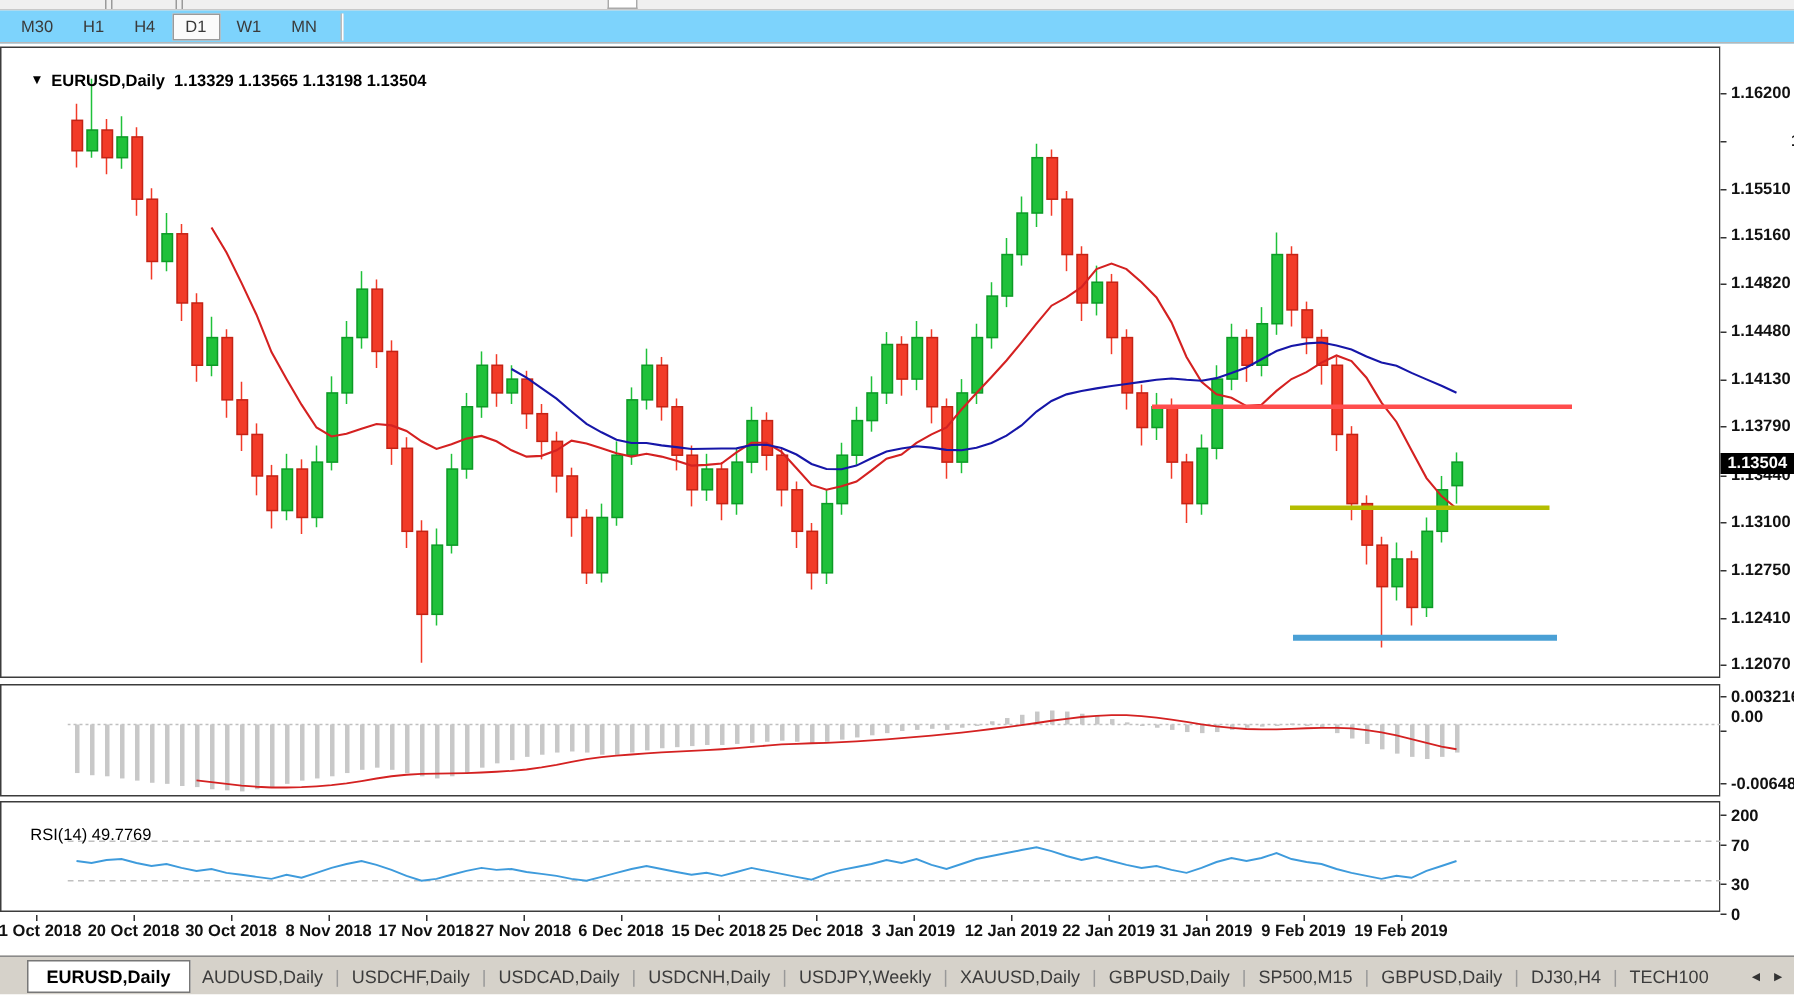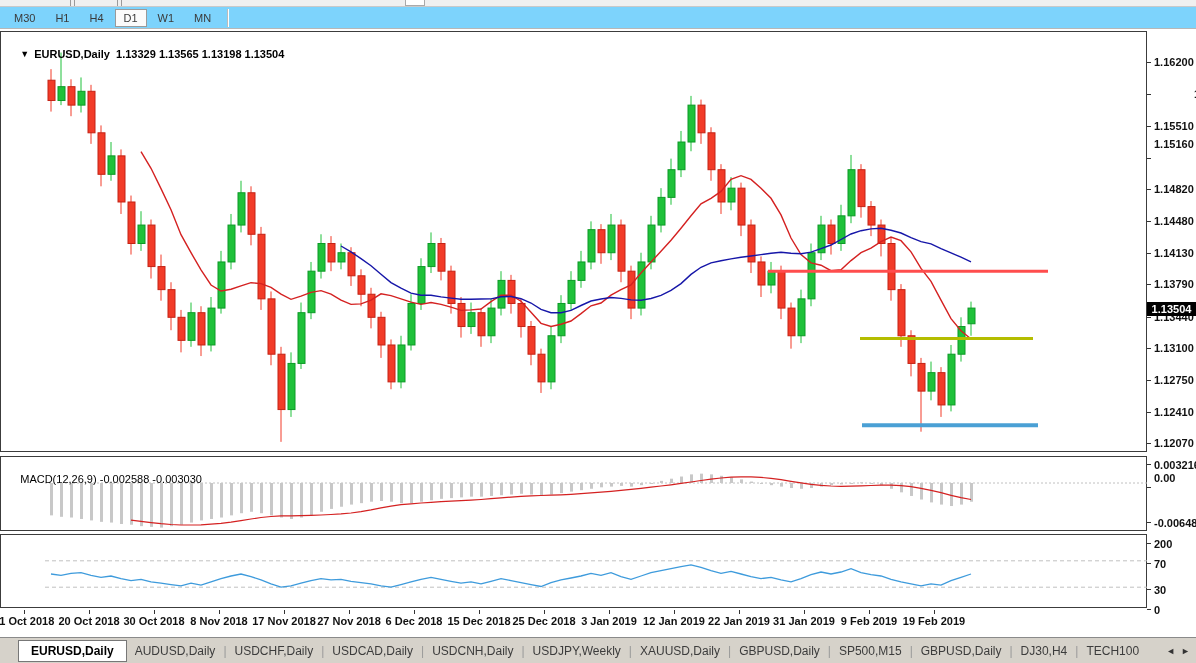--- a/index.html
+++ b/index.html
@@ -257,23 +257,20 @@
       <rect x="923" y="276.07990314769893" width="7" height="15.682808716707314" fill="#1fc13a" stroke="#0c9a26" stroke-width="1"></rect>
       <polyline points="96,119.7 106,136.3 116,156.6 126,177.8 136,202.7 146,220.7 156,237.8 166,253.0 176,259.0 186,257.2 196,253.9 206,250.7 216,251.6 226,255.3 236,262.2 246,267.3 256,264.1 266,260.4 276,258.6 286,262.2 296,268.2 306,272.4 316,271.9 326,268.2 336,261.8 346,263.6 356,266.9 366,270.1 376,272.4 386,270.5 396,272.4 406,275.2 416,278.4 426,277.9 436,277.0 446,269.6 456,263.2 466,263.2 476,269.2 486,280.2 496,291.3 506,294.5 516,292.2 526,289.0 536,281.6 546,273.8 556,271.0 566,263.2 576,257.6 586,253.0 596,241.0 606,230.0 616,219.3 626,208.3 636,196.3 646,183.8 656,171.8 666,166.3 676,159.4 686,147.4 696,143.7 706,147.4 716,156.2 726,166.3 736,182.9 746,206.0 756,222.6 766,230.9 776,233.2 786,238.7 796,237.8 806,228.6 816,220.7 826,216.1 836,209.7 846,205.0 856,208.7 866,219.8 876,236.4 886,249.3 896,268.2 906,286.7 916,298.7 926,307.0" fill="none" stroke="#d42121" stroke-width="1.4"></polyline>
       <polyline points="296,214.0 306,219.8 316,226.7 326,233.8 336,242.3 346,250.6 356,256.2 366,261.2 376,263.3 386,263.3 396,264.9 406,266.1 416,267.3 426,267.2 436,267.0 446,266.9 456,264.7 466,264.5 476,266.7 486,271.0 496,277.3 506,280.7 516,280.8 526,278.4 536,273.5 546,269.0 556,267.0 566,265.5 576,266.4 586,267.9 596,268.2 606,266.5 616,263.3 626,258.4 636,251.6 646,242.4 656,235.3 666,230.9 676,228.7 686,226.9 696,225.3 706,224.0 716,222.6 726,221.2 736,220.3 746,221.2 756,221.8 766,220.1 776,216.7 786,213.0 796,207.5 806,202.0 816,198.7 826,196.9 836,196.3 846,198.3 856,201.0 866,205.7 876,209.7 886,211.8 896,216.6 906,220.9 916,225.2 926,229.8" fill="none" stroke="#1616a8" stroke-width="1.4"></polyline>
       <line x1="723" y1="239.1791767554471" x2="1003" y2="239.1791767554471" stroke="#ff4d4d" stroke-width="3"></line>
       <line x1="815" y1="306.5230024213074" x2="988" y2="306.5230024213074" stroke="#b4bd00" stroke-width="3"></line>
       <line x1="817" y1="393.2397094430978" x2="993" y2="393.2397094430978" stroke="#4aa0d5" stroke-width="4"></line>
     </svg>
 </div>
 
 <div id="macd-panel" class="panel">
-  <div class="panel-label">
-    <span>MACD(12,26,9)</span> <span>-0.002588</span> <span>-0.003030</span>
-  </div>
   <svg id="macd-svg" width="1145" height="73">
       <line x1="0" y1="26" x2="1145" y2="26" stroke="#c0c0c0" stroke-dasharray="2,2"></line>
       <rect x="5" y="26" width="3" height="32.373" fill="#c8c8c8"></rect>
       <rect x="15" y="26" width="3" height="33.8118" fill="#c8c8c8"></rect>
       <rect x="25" y="26" width="3" height="34.5312" fill="#c8c8c8"></rect>
       <rect x="35" y="26" width="3" height="35.97" fill="#c8c8c8"></rect>
       <rect x="45" y="26" width="3" height="37.4088" fill="#c8c8c8"></rect>
       <rect x="55" y="26" width="3" height="38.8476" fill="#c8c8c8"></rect>
       <rect x="65" y="26" width="3" height="39.56700000000001" fill="#c8c8c8"></rect>
       <rect x="75" y="26" width="3" height="41.005799999999994" fill="#c8c8c8"></rect>
@@ -360,36 +357,39 @@
       <rect x="885" y="26" width="3" height="19.4238" fill="#c8c8c8"></rect>
       <rect x="895" y="26" width="3" height="21.582" fill="#c8c8c8"></rect>
       <rect x="905" y="26" width="3" height="23.0208" fill="#c8c8c8"></rect>
       <rect x="915" y="26" width="3" height="21.582" fill="#c8c8c8"></rect>
       <rect x="925" y="26" width="3" height="18.7044" fill="#c8c8c8"></rect>
       <polyline points="86,63.2 96,64.4 106,65.6 116,66.7 126,67.5 136,68.0 146,68.0 156,67.8 166,67.2 176,66.4 186,65.2 196,63.7 206,62.0 216,60.5 226,59.5 236,58.9 246,58.8 256,58.6 266,58.4 276,58.0 286,57.5 296,56.9 306,56.0 316,54.6 326,52.9 336,50.9 346,49.1 356,47.7 366,46.8 376,46.0 386,45.3 396,44.6 406,44.1 416,43.6 426,43.1 436,42.5 446,41.7 456,40.9 466,40.1 476,39.3 486,38.9 496,38.5 506,38.2 516,37.8 526,37.3 536,36.6 546,35.9 556,35.1 566,34.3 576,33.4 586,32.4 596,31.4 606,30.2 616,29.0 626,27.8 636,26.4 646,25.0 656,23.5 666,22.2 676,21.0 686,20.2 696,19.8 706,19.8 716,20.4 726,21.4 736,22.7 746,24.3 756,25.9 766,27.3 776,28.3 786,29.0 796,29.3 806,29.2 816,28.9 826,28.5 836,28.2 846,28.2 856,28.6 866,29.7 876,31.3 886,33.3 896,35.7 906,38.3 916,40.7 926,42.5" fill="none" stroke="#d42121" stroke-width="1.2"></polyline>
     </svg>
 </div>
 
 <div id="rsi-panel" class="panel">
+  <div class="panel-label">
+    <span>RSI(14)</span> <span>49.7769</span>
+  </div>
   <svg id="rsi-svg" width="1145" height="72">
       <line x1="0" y1="25.8" x2="1145" y2="25.8" stroke="#c0c0c0" stroke-dasharray="4,3"></line>
       <line x1="0" y1="52.2" x2="1145" y2="52.2" stroke="#c0c0c0" stroke-dasharray="4,3"></line>
       <polyline points="6,39.0 16,40.3 26,38.3 36,37.7 46,40.3 56,42.3 66,41.0 76,43.6 86,45.6 96,44.3 106,46.9 116,48.2 126,49.6 136,50.9 146,48.2 156,50.2 166,46.9 176,43.6 186,41.0 196,39.0 206,41.6 216,44.9 226,48.9 236,52.2 246,50.9 256,48.2 266,45.6 276,43.6 286,44.9 296,44.3 306,46.3 316,47.6 326,48.9 336,50.9 346,52.2 356,49.6 366,46.9 376,44.3 386,42.3 396,44.3 406,46.3 416,48.2 426,46.9 436,48.9 446,46.3 456,43.6 466,45.6 476,47.6 486,49.6 496,51.5 506,47.6 516,44.9 526,43.0 536,41.0 546,38.3 556,40.3 566,37.7 576,41.6 586,44.3 596,41.0 606,37.7 616,35.7 626,33.7 636,31.7 646,29.8 656,32.4 666,35.7 676,38.3 686,36.4 696,39.0 706,41.6 716,43.6 726,42.3 736,44.9 746,46.9 756,43.6 766,39.7 776,37.0 786,39.0 796,37.0 806,33.7 816,37.7 826,39.7 836,41.0 846,44.3 856,46.9 866,48.9 876,50.9 886,48.9 896,50.2 906,45.6 916,42.3 926,39.0" fill="none" stroke="#3e9bdc" stroke-width="1.3"></polyline>
     </svg>
 </div>
 
 <div id="axis-col" class="abs">
     <div class="axis-tick" style="top: 31px;"></div>
     <div class="axis-lbl" style="top: 25px;">1.16200</div>
     <div class="axis-tick" style="top: 63.2881px;"></div>
     <div class="axis-lbl" style="top: 57.2881px; margin-left: 40px;">1.15850</div>
     <div class="axis-tick" style="top: 94.6538px;"></div>
     <div class="axis-lbl" style="top: 88.6538px;">1.15510</div>
     <div class="axis-tick" style="top: 126.942px;"></div>
-    <div class="axis-lbl" style="top: 107px;">1.15160</div>
+    <div class="axis-lbl" style="top: 120px;">1.15160</div>
     <div class="axis-tick" style="top: 158.308px;"></div>
     <div class="axis-lbl" style="top: 152.308px;">1.14820</div>
     <div class="axis-tick" style="top: 189.673px;"></div>
     <div class="axis-lbl" style="top: 183.673px;">1.14480</div>
     <div class="axis-tick" style="top: 221.961px;"></div>
     <div class="axis-lbl" style="top: 215.961px;">1.14130</div>
     <div class="axis-tick" style="top: 253.327px;"></div>
     <div class="axis-lbl" style="top: 247.327px;">1.13790</div>
     <div class="axis-tick" style="top: 285.615px;"></div>
     <div class="axis-lbl" style="top: 279.615px;">1.13440</div>

